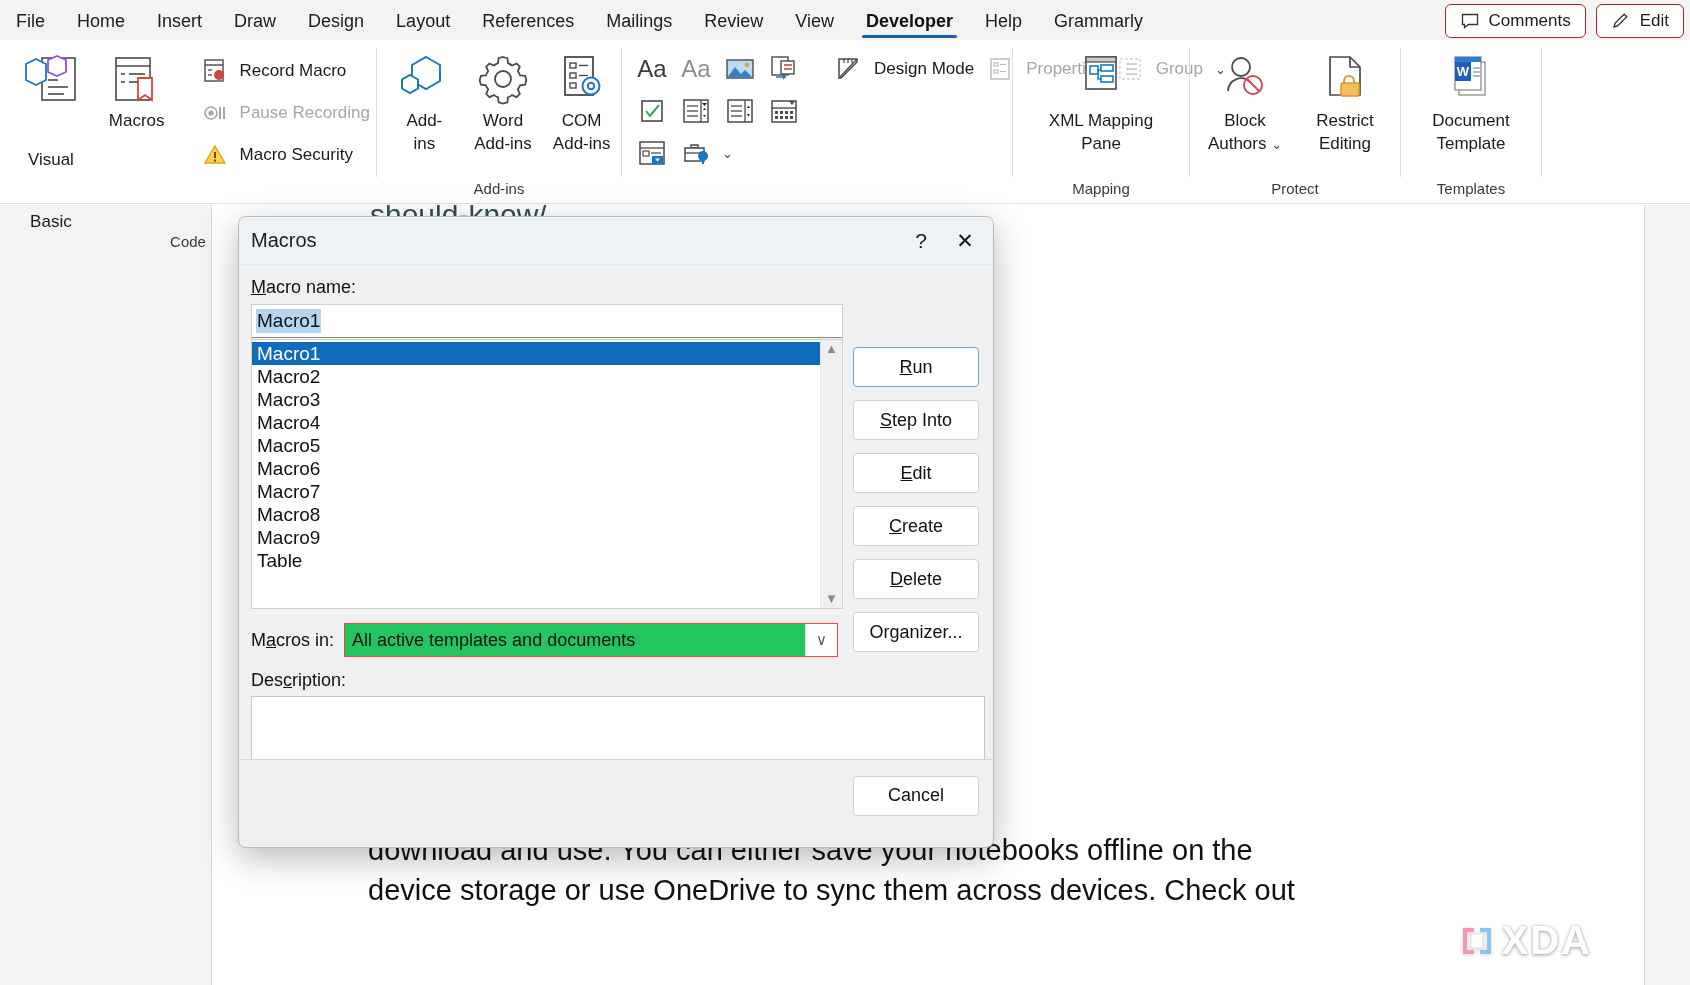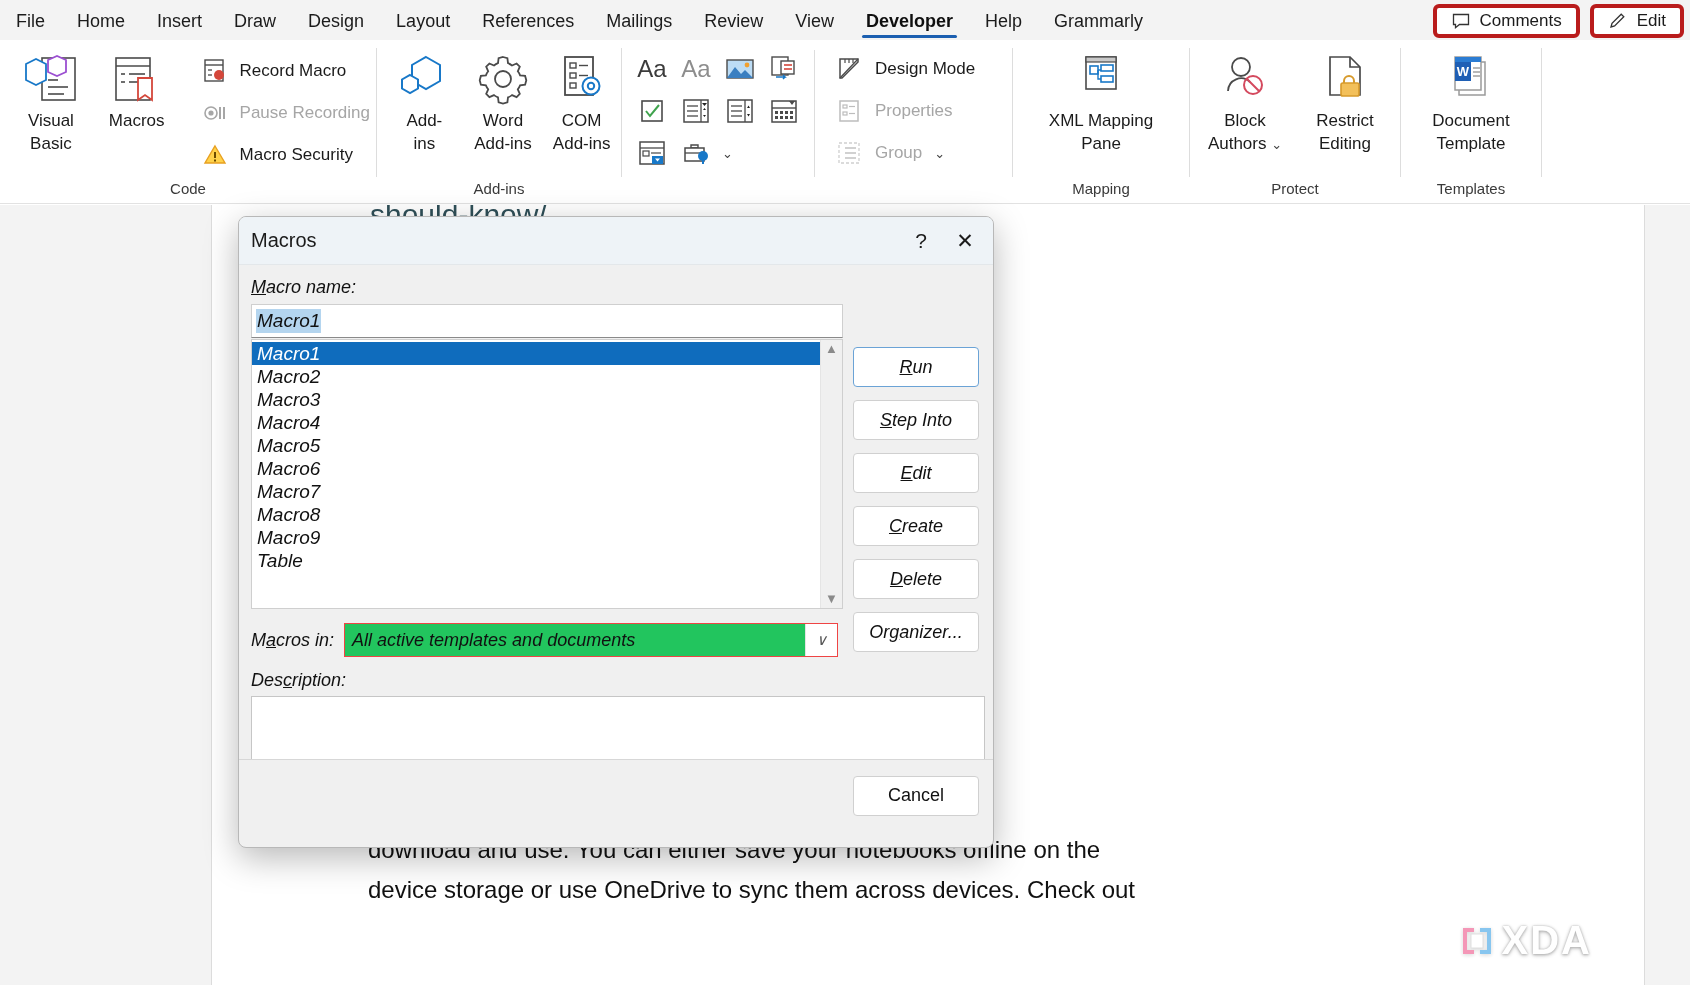--- a/index.html
+++ b/index.html
@@ -28,21 +28,21 @@
     content: ""; position: absolute; left: 12px; right: 12px; bottom: 2px;
     height: 3px; background: #1b5fb0; border-radius: 2px;
   }
   .tabstrip-right {
     margin-left: auto; display: flex; align-items: center; gap: 10px;
     padding-right: 6px; padding-bottom: 2px;
   }
   .pillbtn {
     display: flex; align-items: center; gap: 9px;
     height: 34px; padding: 0 14px;
-    border: 4px solid #b91c1c; border-radius: 6px; background: #ffffff;
+    border: 1px solid #b91c1c; border-radius: 6px; background: #ffffff;
     font-size: 17px; color: #1b1b1b; white-space: nowrap;
   }
 
   
   .ribbon {
     position: absolute; top: 40px; left: 0; width: 1690px; height: 164px;
     background: #ffffff;
     border-bottom: 1px solid #e2e2e2;
     display: flex; align-items: stretch;
   }
@@ -67,40 +67,40 @@
 
   .smallrow {
     display: flex; align-items: center; gap: 12px; height: 42px;
     padding: 0 6px; font-size: 17px; color: #1b1b1b; white-space: nowrap;
   }
   .smallrow.disabled { color: #a6a6a6; }
   .smallcol { display: flex; flex-direction: column; padding-left: 6px; padding-top: 2px;}
 
   .ctrlgrid { display: grid; grid-template-columns: repeat(4, 44px); grid-auto-rows: 42px;
               align-items: center; justify-items: center; padding-left: 8px; padding-top: 2px;}
-  .ctrlright { display: flex; flex-direction: column; padding-left: 6px; padding-top: 2px; }
+  .ctrlright { display: flex; flex-direction: row; padding-left: 6px; padding-top: 2px; }
 
   .chev { font-size: 13px; color: #444; }
 
   
   .docarea {
     position: absolute; top: 205px; left: 0; width: 1690px; height: 780px;
     background: #f3f3f3; overflow: hidden;
   }
   .page {
     position: absolute; left: 212px; top: 0; width: 1432px; height: 780px;
     background: #ffffff;
     box-shadow: 0 0 0 1px #dcdcdc;
   }
   .doclink {
     position: absolute; left: 158px; top: -7px;
     font-size: 30px; color: #2f4f58; white-space: nowrap;
   }
   .docpara {
-    position: absolute; left: 156px; font-size: 24px; line-height: 40px;
+    position: absolute; left: 156px; font-size: 29px; line-height: 40px;
     color: #111111; white-space: nowrap;
   }
   .caret {
     display: inline-block; width: 2px; height: 30px; background: #111;
     vertical-align: -6px; margin: 0 1px;
   }
   .watermark {
     position: absolute; right: 52px; bottom: 22px;
     display: flex; align-items: center; gap: 8px;
     opacity: 0.92; filter: drop-shadow(0 1px 2px rgba(0,0,0,0.18));
@@ -120,21 +120,21 @@
     height: 48px; background: #eef3f7;
     display: flex; align-items: center; padding: 0 6px 0 12px;
     border-bottom: 1px solid #e3e7ea;
   }
   .dlg-title .t { font-size: 20px; color: #1b1b1b; }
   .dlg-title .spacer { flex: 1; }
   .dlg-icon {
     width: 44px; height: 38px; display: flex; align-items: center; justify-content: center;
     font-size: 21px; color: #1b1b1b;
   }
-  .dlg-body { position: relative; padding: 12px 6px 0 12px; font-style: italic; }
+  .dlg-body { position: relative; padding: 12px 6px 0 12px; }
 
   .lbl-sm { font-size: 18px; color: #111; margin-bottom: 6px; }
   .u { text-decoration: underline; }
 
   .nameinput {
     width: 592px; height: 34px; background: #ffffff;
     border: 1px solid #cfcfcf; border-bottom-color:#8a8a8a;
     display: flex; align-items: center; padding: 0 4px;
     font-size: 19px; color: #111;
   }
@@ -262,21 +262,21 @@
         </svg>
         <span>Edit</span>
       </div>
     </div>
   </div>
 
   <div class="ribbon">
 
     <div class="group" style="width:376px;">
       <div class="gbody">
-        <div class="bigbtn" style="margin-left:8px;">
+        <div class="bigbtn" style="margin-left:8px;gap:39px;">
           <div class="ico">
             <svg width="62" height="58" viewBox="0 0 62 58">
               <rect x="22" y="8" width="33" height="42" fill="#fff" stroke="#4a4a4a" stroke-width="1.6"></rect>
               <line x1="28" y1="30" x2="38" y2="30" stroke="#4a4a4a" stroke-width="1.6"></line>
               <line x1="28" y1="37" x2="48" y2="37" stroke="#4a4a4a" stroke-width="1.6"></line>
               <line x1="28" y1="44" x2="44" y2="44" stroke="#4a4a4a" stroke-width="1.6"></line>
               <path d="M6 14 L16 9 L26 14 L26 30 L16 35 L6 30 Z" fill="#fff" stroke="#1878c8" stroke-width="1.8"></path>
               <path d="M28 10 L37 6 L46 10 L46 22 L37 26 L28 22 Z" fill="#fff" stroke="#9b4fd1" stroke-width="1.8"></path>
             </svg>
           </div>

